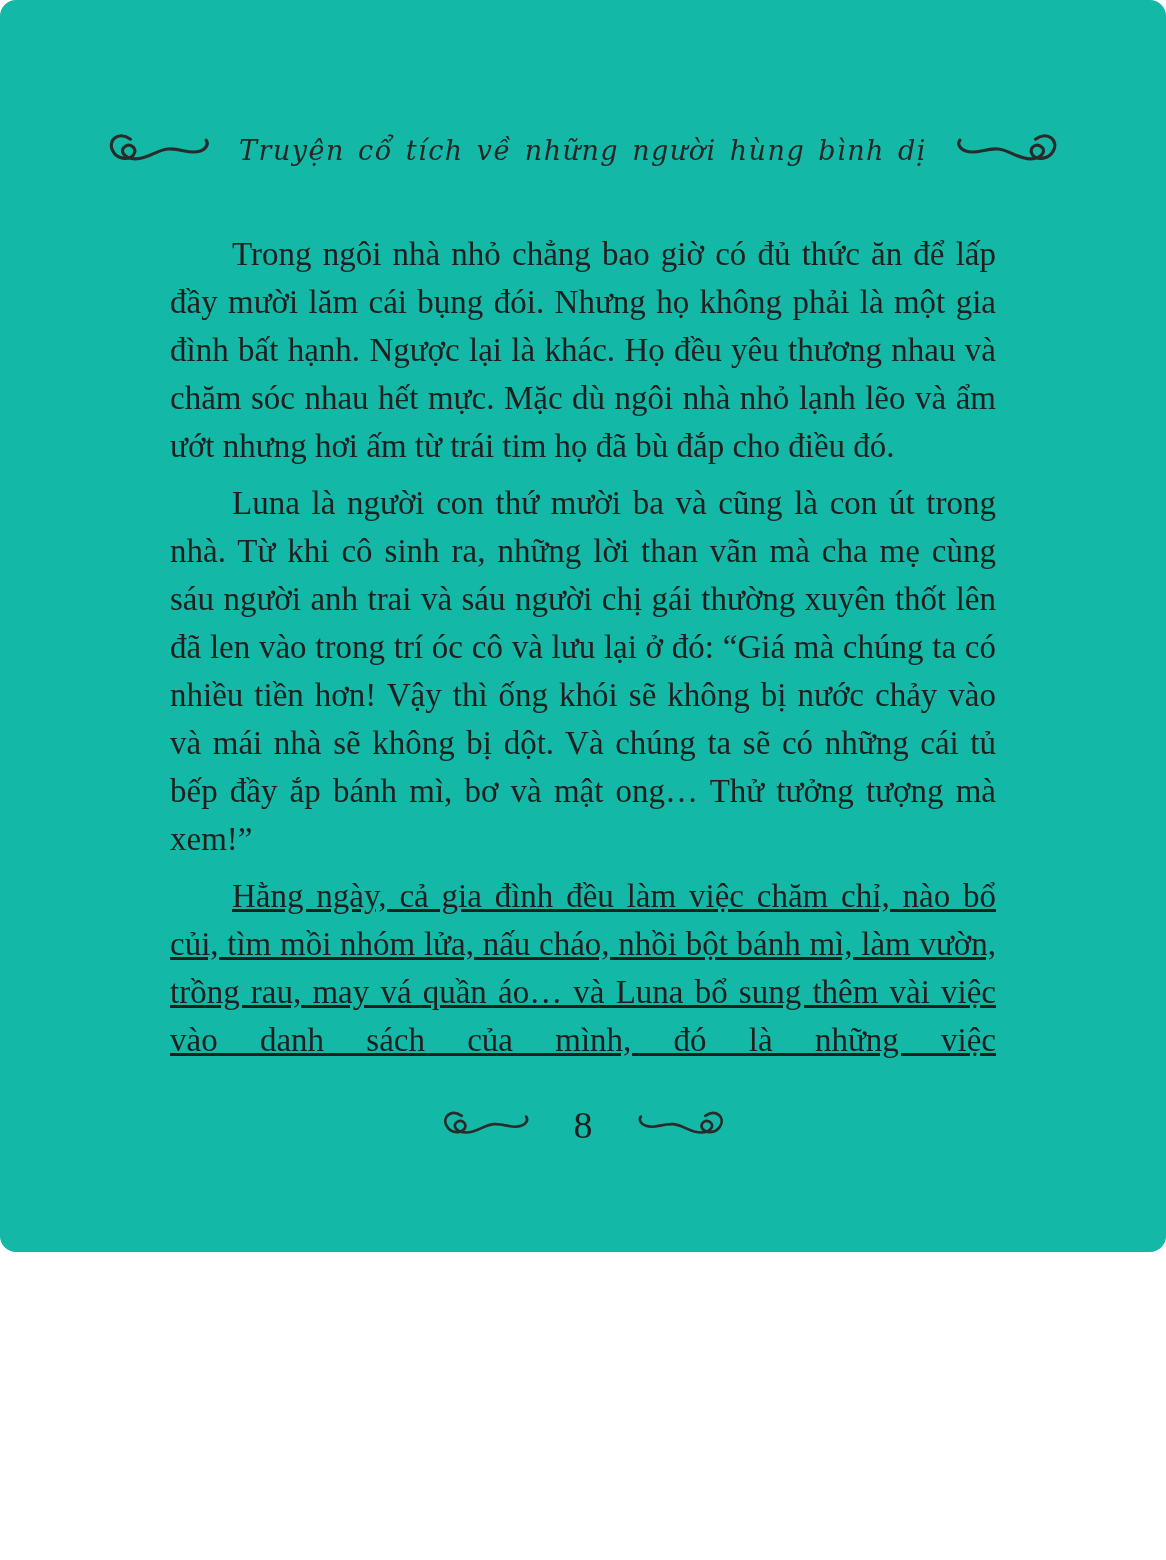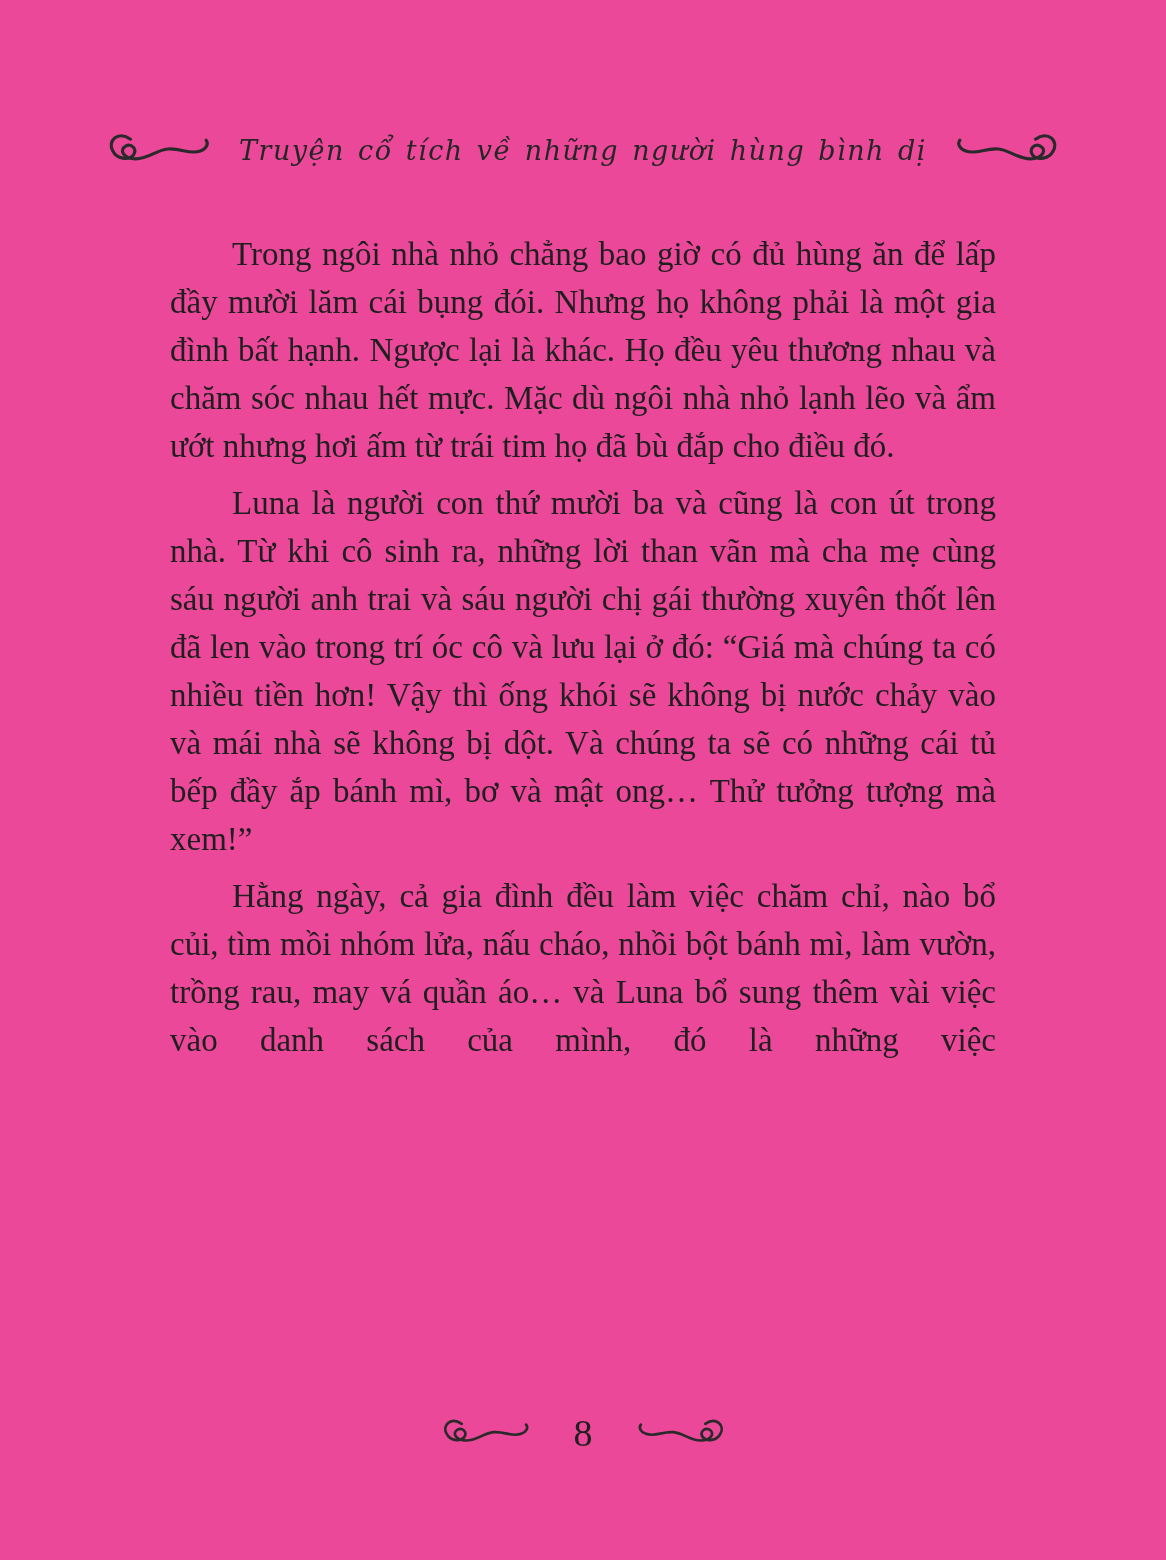--- a/index.html
+++ b/index.html
@@ -1,25 +1,26 @@
 <!DOCTYPE html>
 <html><head>
 <meta charset="utf-8">
 <style>
   * { margin: 0; padding: 0; box-sizing: border-box; }
   html, body { background: #ffffff; }
   .page {
     position: relative;
     width: 1166px;
-    height: 1560px;
+    height: 1252px;
     margin: 0 auto;
-    background: #ec4899;
+    background: #14b8a6;
     color: #1f1f1f;
     font-family: "Liberation Serif", "DejaVu Serif", serif;
     overflow: hidden;
+    border-radius: 16px;
   }
   
   .running-head {
     margin-top: 128px;
     display: flex;
     align-items: center;
     justify-content: center;
     gap: 26px;
   }
   .running-head .title {
@@ -50,20 +51,21 @@
     line-height: 48px;
     text-align: justify;
     text-indent: 62px;
     margin-bottom: 9px;
     color: #1f1f1f;
   }
   .body-text p.continues {
     
     text-align-last: justify;
     margin-bottom: 12px;
+    text-decoration: underline;
   }
   
   .page-footer {
     position: absolute;
     left: 0;
     right: 0;
     bottom: 108px;
     display: flex;
     align-items: center;
     justify-content: center;
@@ -88,21 +90,21 @@
     </span>
     <span class="title">Truyện cổ tích về những người hùng bình dị</span>
     <span class="flourish mirrored">
       <svg width="108" height="44" viewBox="0 0 110 44">
         <path d="M26,11 C13,2 2,13 8,23 C12,31 24,33 29,27 C33,21 27,15 21,18 C14,22 19,31 31,31 C45,31 52,22 64,21 C78,20 86,27 97,23 C103,21 106,16 103,12"></path>
       </svg>
     </span>
   </header>
 
   <main class="body-text">
-    <p>Trong ngôi nhà nhỏ chẳng bao giờ có đủ hùng ăn để lấp đầy mười lăm cái bụng đói. Nhưng họ không phải là một gia đình bất hạnh. Ngược lại là khác. Họ đều yêu thương nhau và chăm sóc nhau hết mực. Mặc dù ngôi nhà nhỏ lạnh lẽo và ẩm ướt nhưng hơi ấm từ trái tim họ đã bù đắp cho điều đó.</p>
+    <p>Trong ngôi nhà nhỏ chẳng bao giờ có đủ thức ăn để lấp đầy mười lăm cái bụng đói. Nhưng họ không phải là một gia đình bất hạnh. Ngược lại là khác. Họ đều yêu thương nhau và chăm sóc nhau hết mực. Mặc dù ngôi nhà nhỏ lạnh lẽo và ẩm ướt nhưng hơi ấm từ trái tim họ đã bù đắp cho điều đó.</p>
     <p>Luna là người con thứ mười ba và cũng là con út trong nhà. Từ khi cô sinh ra, những lời than vãn mà cha mẹ cùng sáu người anh trai và sáu người chị gái thường xuyên thốt lên đã len vào trong trí óc cô và lưu lại ở đó: “Giá mà chúng ta có nhiều tiền hơn! Vậy thì ống khói sẽ không bị nước chảy vào và mái nhà sẽ không bị dột. Và chúng ta sẽ có những cái tủ bếp đầy ắp bánh mì, bơ và mật ong… Thử tưởng tượng mà xem!”</p>
     <p class="continues">Hằng ngày, cả gia đình đều làm việc chăm chỉ, nào bổ củi, tìm mồi nhóm lửa, nấu cháo, nhồi bột bánh mì, làm vườn, trồng rau, may vá quần áo… và Luna bổ sung thêm vài việc vào danh sách của mình, đó là những việc</p>
   </main>
 
   <footer class="page-footer">
     <span class="flourish">
       <svg width="92" height="38" viewBox="0 0 110 44">
         <path d="M26,11 C13,2 2,13 8,23 C12,31 24,33 29,27 C33,21 27,15 21,18 C14,22 19,31 31,31 C45,31 52,22 64,21 C78,20 86,27 97,23 C103,21 106,16 103,12"></path>
       </svg>
     </span>

